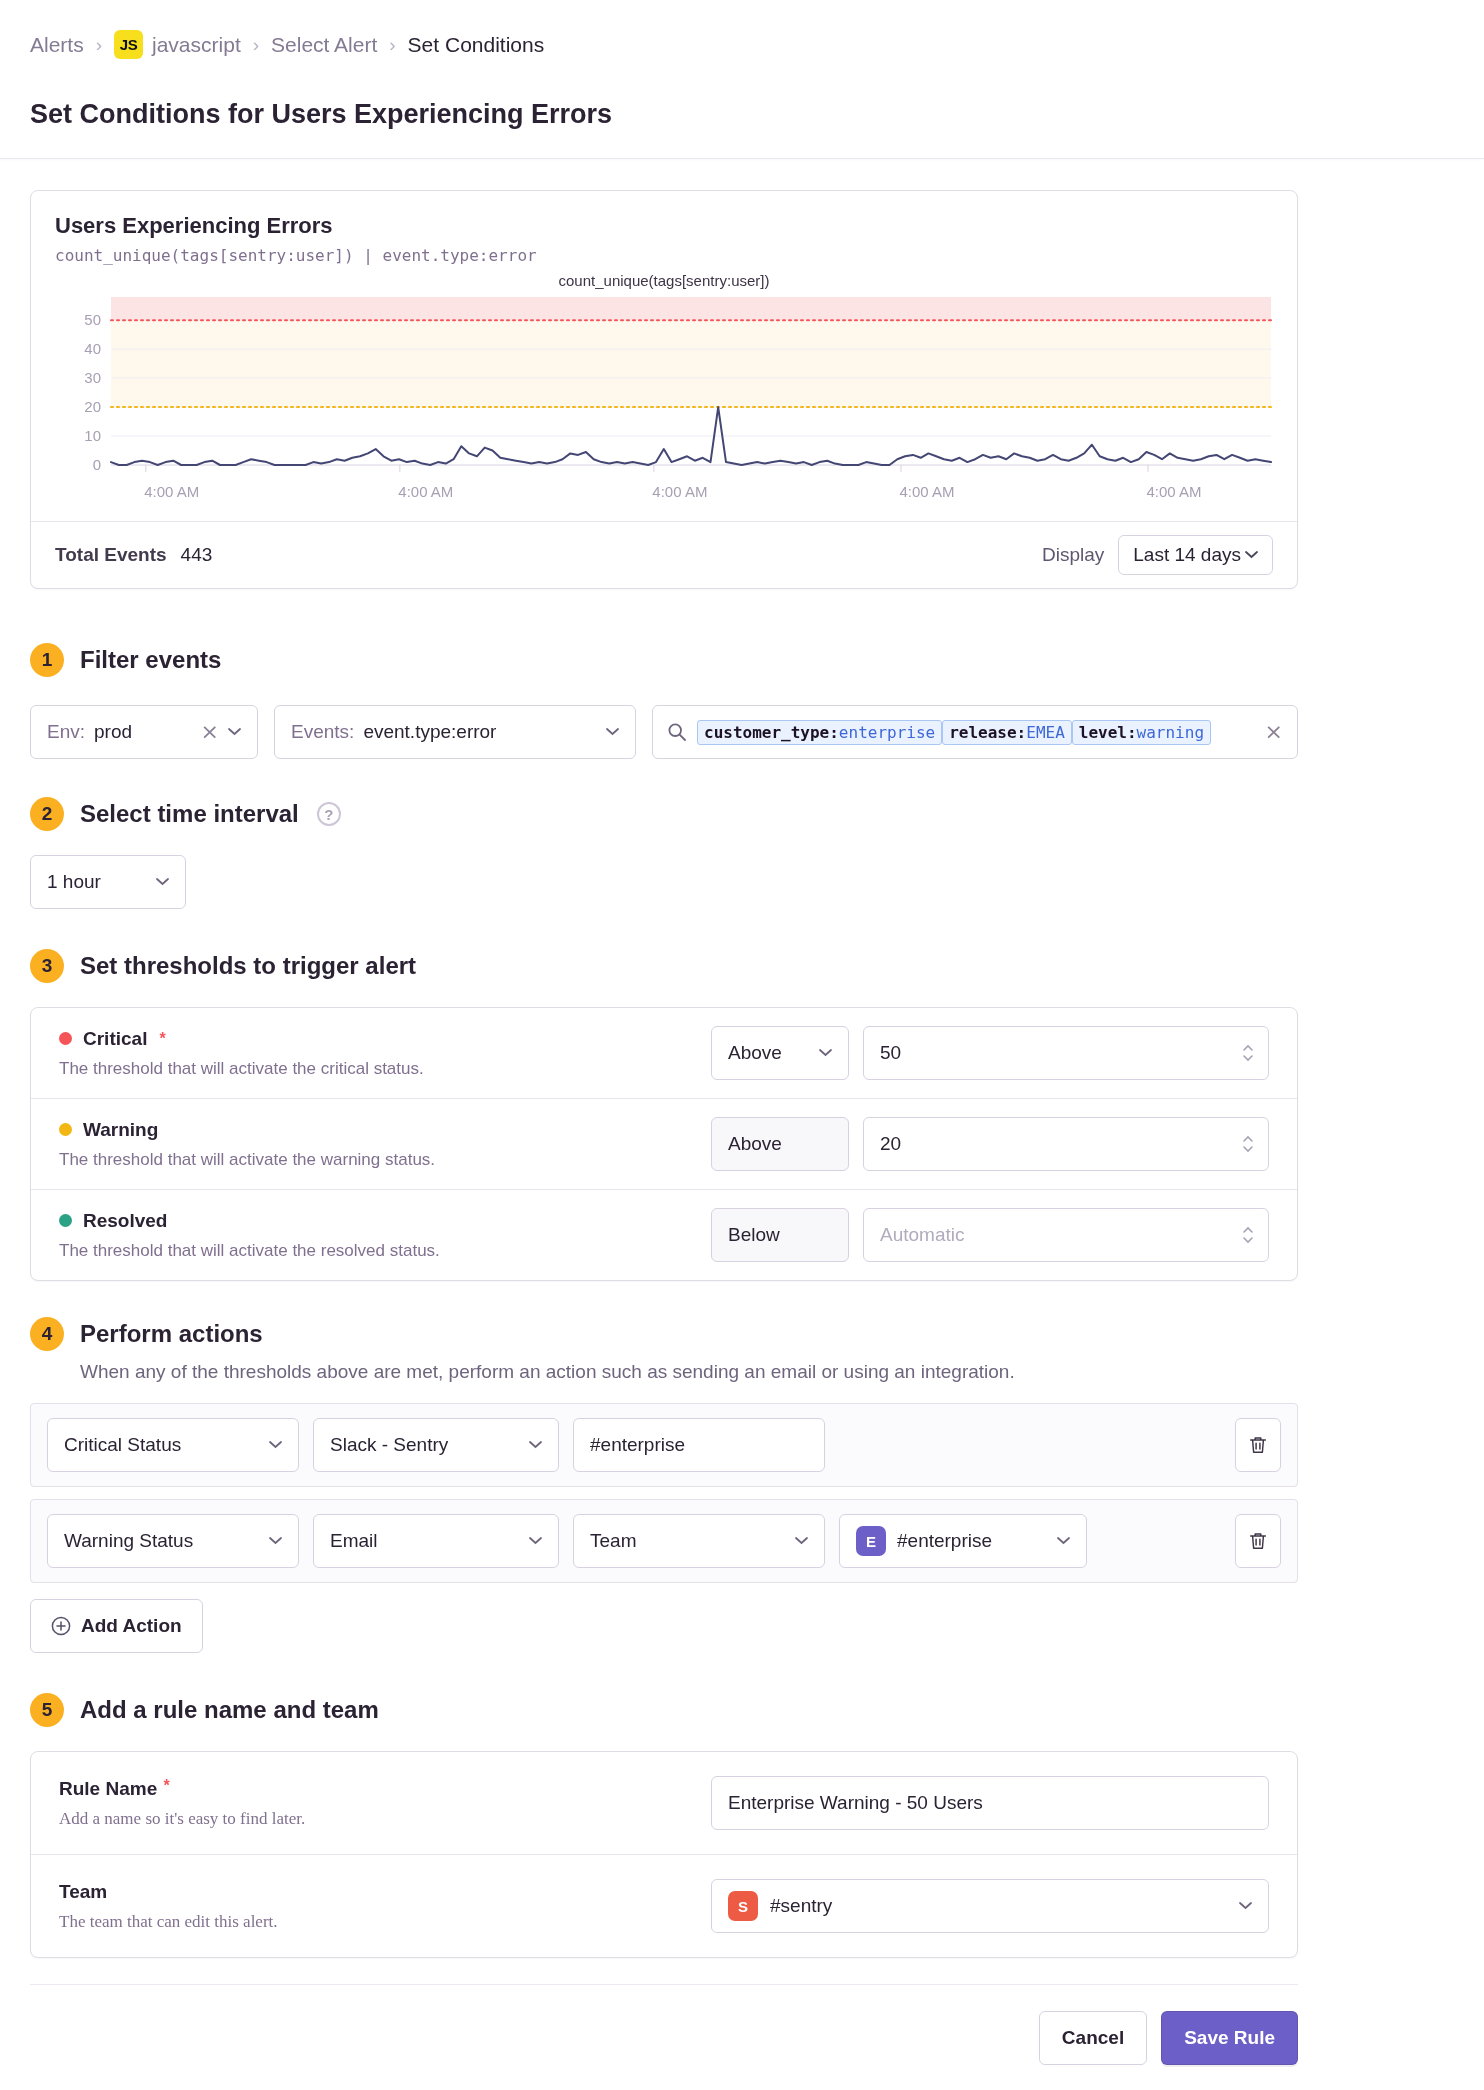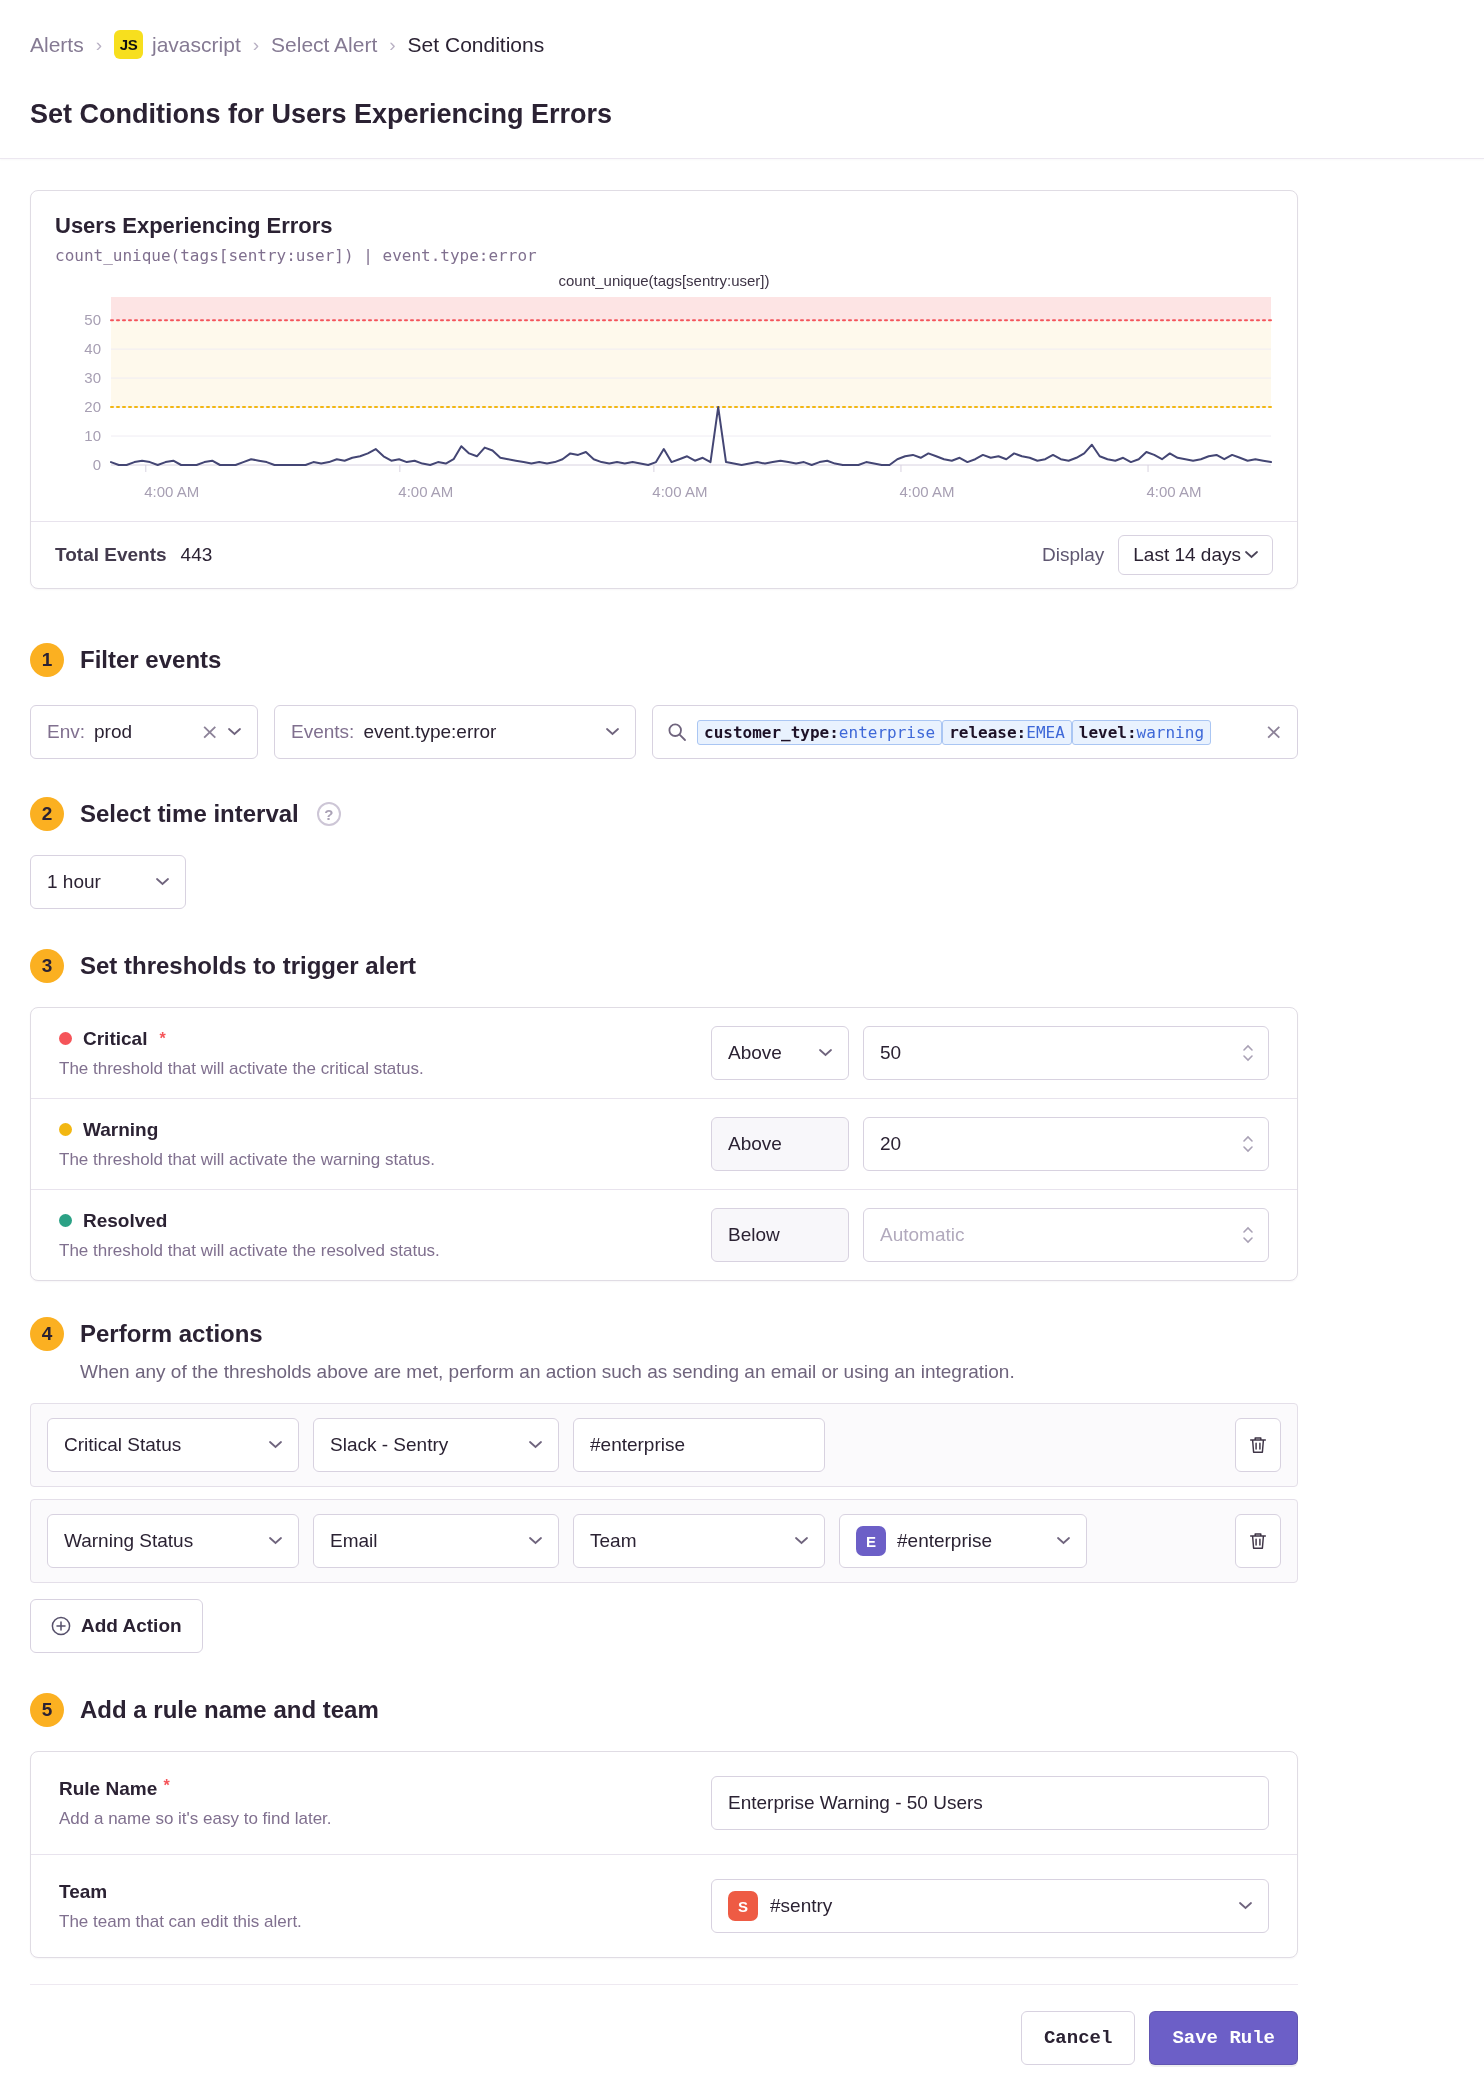--- a/index.html
+++ b/index.html
@@ -110,28 +110,28 @@
   .add-action { margin-top:16px; display:inline-flex; align-items:center; gap:10px; height:54px; padding:0 20px;
                 border:1px solid #d8d2e0; border-radius:6px; background:#fff; font-size:19px; font-weight:600; color:#2b2233; cursor:pointer; }
 
   
   .s5 { margin-top:40px; }
   .name-panel { margin-top:24px; }
   .name-row { display:flex; align-items:center; padding:24px 28px; border-bottom:1px solid #e8e3ed; }
   .name-row:last-child { border-bottom:none; }
   .nm-left { flex:1; }
   .nm-label { font-size:19px; font-weight:600; color:#2b2233; }
-  .nm-desc { margin-top:9px; font-size:17px; color:#80708f; }
+  .nm-desc { margin-top:9px; font-size:17px; color:#80708f;font-family:Liberation Serif, serif; }
   .rule-input { width:558px; height:54px; border:1px solid #d8d2e0; border-radius:6px; padding:0 16px; font-size:19px; color:#2b2233; font-family:inherit; }
   .team-select { width:558px; height:54px; border:1px solid #d8d2e0; border-radius:6px; display:flex; align-items:center;
                  padding:0 16px; gap:12px; font-size:19px; color:#2b2233; cursor:pointer; background:#fff; }
 
   
   .page-footer { margin-top:26px; border-top:1px solid #eee9f1; padding:26px 0 40px; display:flex; justify-content:flex-end; gap:14px; }
-  .btn { height:54px; padding:0 22px; border-radius:6px; font-size:19px; font-weight:600; display:flex; align-items:center; cursor:pointer; font-family:Liberation Mono, monospace; }
+  .btn { height:54px; padding:0 22px; border-radius:6px; font-size:19px; font-weight:600; display:flex; align-items:center; cursor:pointer; font-family:Liberation Sans, sans-serif; }
   .btn-cancel { background:#fff; border:1px solid #d8d2e0; color:#2b2233; }
   .btn-save { background:var(--c,#6c5fc7); border:1px solid rgba(43,34,51,.15); color:#fff; box-shadow:0 2px 0 rgba(43,34,51,.08); }
 
   svg.ico { display:block; }
 </style>
 </head>
 <body>
 
 <header class="app-header">
   <nav class="breadcrumb">

